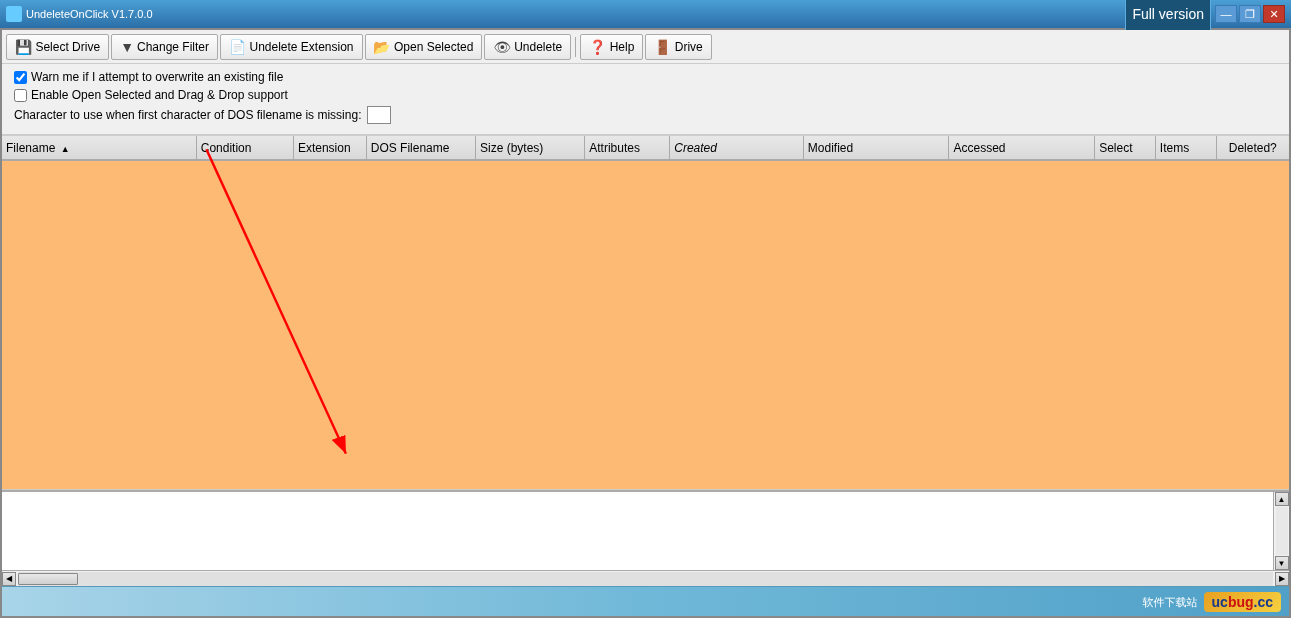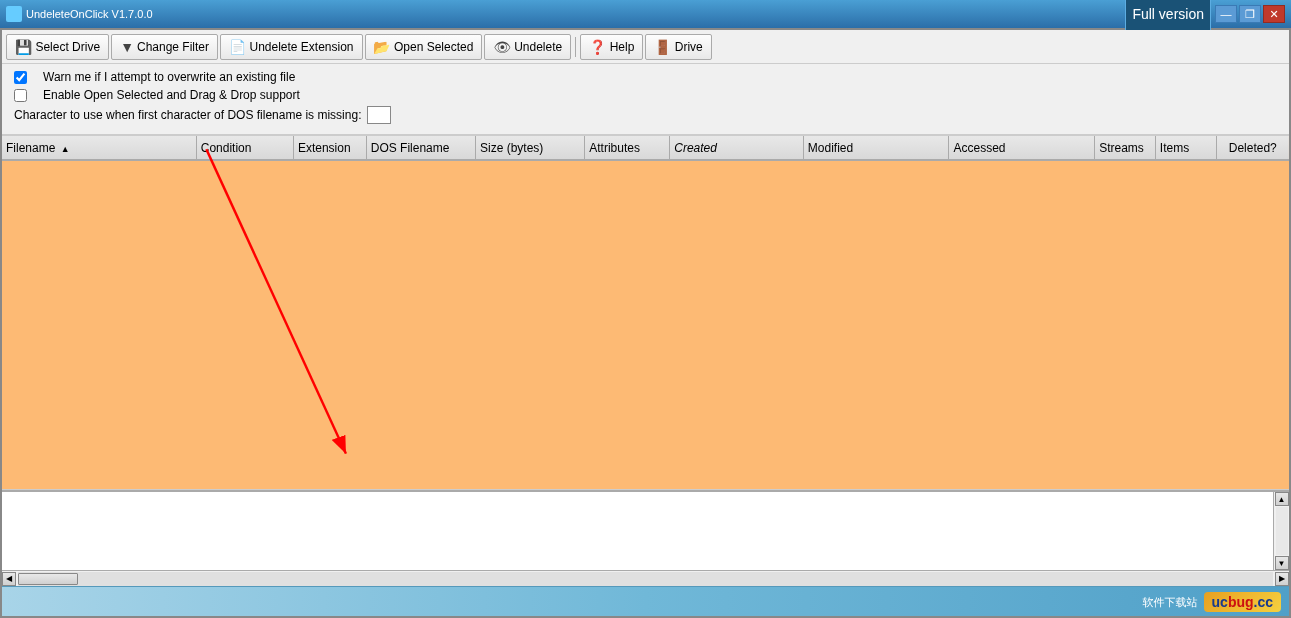--- a/index.html
+++ b/index.html
@@ -115,21 +115,21 @@
       display: flex;
       align-items: center;
       margin-bottom: 4px;
     }
     .option-row label {
       font-size: 12px;
       color: #000;
       cursor: pointer;
       display: flex;
       align-items: center;
-      gap: 16px;
+      gap: 4px;
     }
     .option-row input[type="checkbox"] {
       cursor: pointer;
       width: 13px;
       height: 13px;
     }
     .char-input {
       width: 24px;
       height: 18px;
       border: 1px solid #888;
@@ -362,21 +362,21 @@
           <th style="width:11%;font-style:italic;">
             <span>Created</span>
           </th>
           <th style="width:12%;">
             <span>Modified</span>
           </th>
           <th style="width:12%;">
             <span>Accessed</span>
           </th>
           <th style="width:5%;">
-            <span>Streams</span>
+            <span>Select</span>
           </th>
           <th style="width:5%;">
             <span>Items</span>
           </th>
           <th style="width:6%;">
             <span>Deleted?</span>
           </th>
         </tr>
       </thead>
       <tbody>

